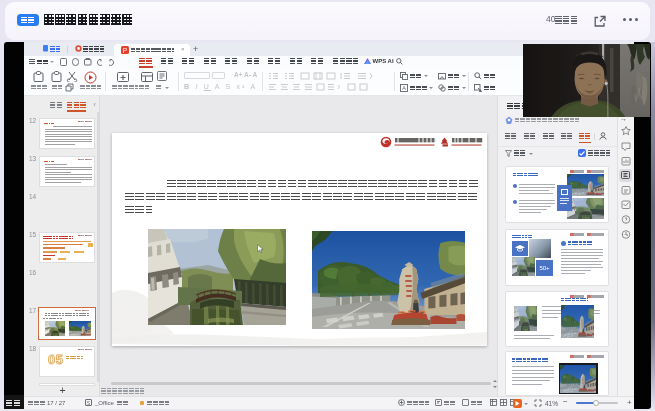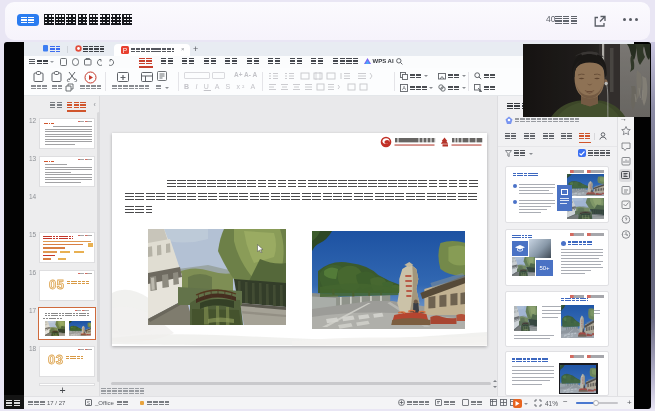--- a/index.html
+++ b/index.html
@@ -261,41 +261,36 @@
   <i class="ln" style="left:48px;top:10.5px;width:5px;height:4px;color:#e8b052"></i>
   <i class="ln" style="left:3px;top:14.5px;width:22px;height:1.5px;color:#d87f43"></i>
   <i class="ln" style="left:3px;top:18px;width:14px;height:2px;color:#e09a52"></i>
   <i class="ln" style="left:20px;top:18px;width:10px;height:2px;color:#e8b052"></i>
   <i class="ln" style="left:34px;top:18px;width:10px;height:2px;color:#e8b052"></i>
   <i class="ln" style="left:3px;top:22px;width:12px;height:1.5px;color:#c4372a"></i>
   <i class="ln" style="left:3px;top:25.5px;width:8px;height:1.5px;color:#d87f43"></i>
   <i class="ln" style="left:18px;top:25px;width:8px;height:2px;color:#e8b052"></i>
 </div>
 <div class="a" style="left:29px;top:270px;width:8px;height:6px;color:#8e9196;font-size:6.5px;line-height:6px;">16</div>
-<div class="a t" style="left:39px;top:269.5px;">
-  <i class="ln" style="left:38px;top:2px;width:14px;height:1.6px;color:#888;opacity:.75;background:linear-gradient(90deg,#c5392b 0 1.6px,#8a8a8a 2.4px 6px,rgba(0,0,0,0) 6px 7.5px,#c5392b 7.5px 9px,#8a8a8a 9.8px 14px)"></i>
-  <div class="num" style="left:9px;top:7px;">05</div>
-  <div class="z" style="left:27px;top:10px;width:22px;height:3.5px;color:#d89a45;--g:3px;--s:3.7px;"></div>
-</div>
 <div class="a" style="left:29px;top:308px;width:8px;height:6px;color:#8e9196;font-size:6.5px;line-height:6px;">17</div>
 <div class="a t" style="left:38px;top:306.5px;width:58px;height:33.5px;border:1.6px solid #cf6a3c;">
   <i class="ln" style="left:36px;top:2px;width:14px;height:1.6px;color:#888;opacity:.75;background:linear-gradient(90deg,#c5392b 0 1.6px,#8a8a8a 2.4px 6px,rgba(0,0,0,0) 6px 7.5px,#c5392b 7.5px 9px,#8a8a8a 9.8px 14px)"></i>
   <div class="z" style="left:6px;top:5.5px;width:44px;height:2.6px;color:#888;--g:2.2px;--s:2.8px;"></div>
   <div class="z" style="left:4px;top:9px;width:20px;height:2.6px;color:#888;--g:2.2px;--s:2.8px;"></div>
   <svg class="a" style="left:5.5px;top:13px" width="20.5px" height="15" viewBox="0 0 138 96" preserveAspectRatio="none">
         <use href="#ph1"></use>
       </svg>
   <svg class="a" style="left:29.5px;top:13px" width="22.5px" height="15" viewBox="0 0 153 98" preserveAspectRatio="none">
         <use href="#ph2"></use>
       </svg>
 </div>
 <div class="a" style="left:29px;top:346px;width:8px;height:6px;color:#8e9196;font-size:6.5px;line-height:6px;">18</div>
 <div class="a t" style="left:39px;top:345.5px;">
   <i class="ln" style="left:38px;top:2px;width:14px;height:1.6px;color:#888;opacity:.75;background:linear-gradient(90deg,#c5392b 0 1.6px,#8a8a8a 2.4px 6px,rgba(0,0,0,0) 6px 7.5px,#c5392b 7.5px 9px,#8a8a8a 9.8px 14px)"></i>
-  <div class="num" style="left:8px;top:6px;">03</div>
+  <div class="num" style="left:8px;top:6px;">05</div>
   <div class="z" style="left:26px;top:9px;width:17px;height:3.5px;color:#d89a45;--g:3px;--s:3.7px;"></div>
 </div>
 <div class="a t" style="left:39px;top:382.5px;height:3px;"></div>
 <div class="a" style="left:59.5px;top:384.5px;width:10px;height:10px;color:#43464b;font-size:10.5px;line-height:10px;">+</div>
 
 <div class="a" id="slide" style="left:112px;top:133px;width:375px;height:212.5px;background:#fff;box-shadow:0 1px 3px rgba(0,0,0,.28);"></div>
 <svg class="a" style="left:112px;top:133px" width="375" height="212.5" viewBox="0 0 375 212.5">
  <path d="M0 160 C20 150 40 165 60 185 C45 200 15 205 0 200 Z" fill="#ededeb" opacity=".8"></path>
  <path d="M0 175 C25 168 45 185 62 200 C40 210 12 211 0 208 Z" fill="#f2f1ef" opacity=".9"></path>
  <path d="M0 205 C60 197 130 204 200 206 C270 208 330 202 375 199 L375 209 C300 213 80 213 0 211 Z" fill="#efeeec" opacity=".85"></path>

